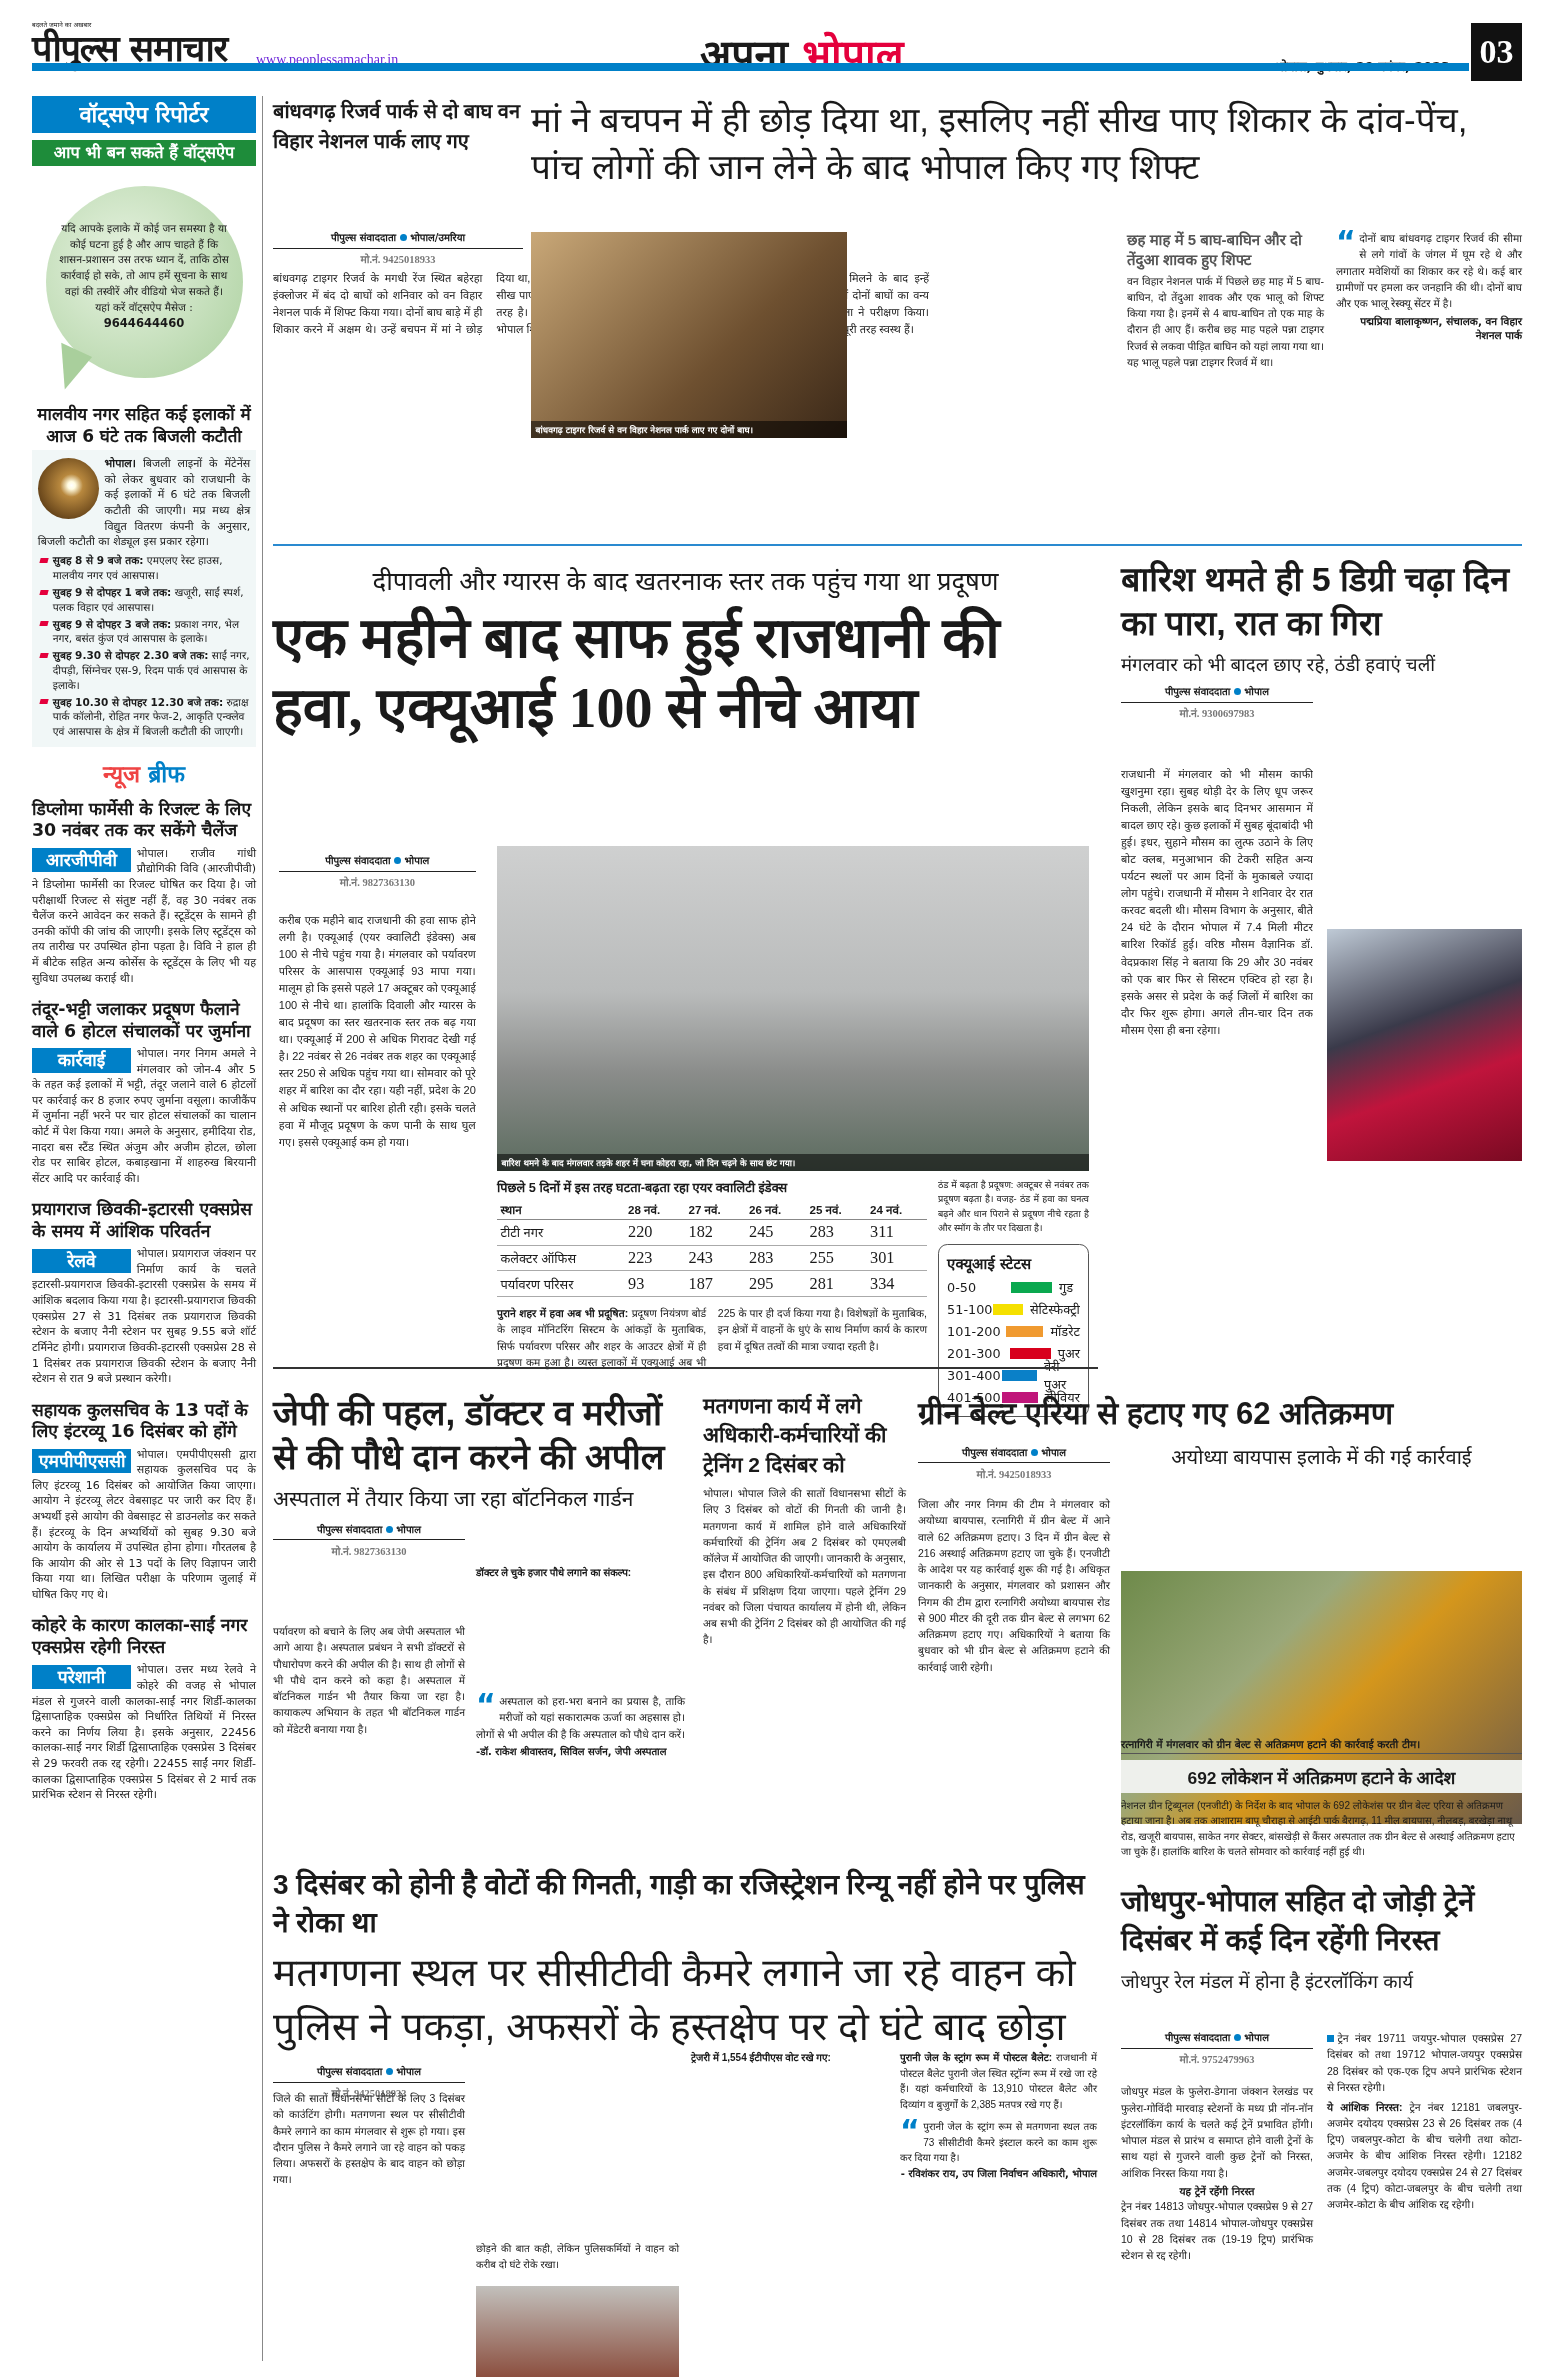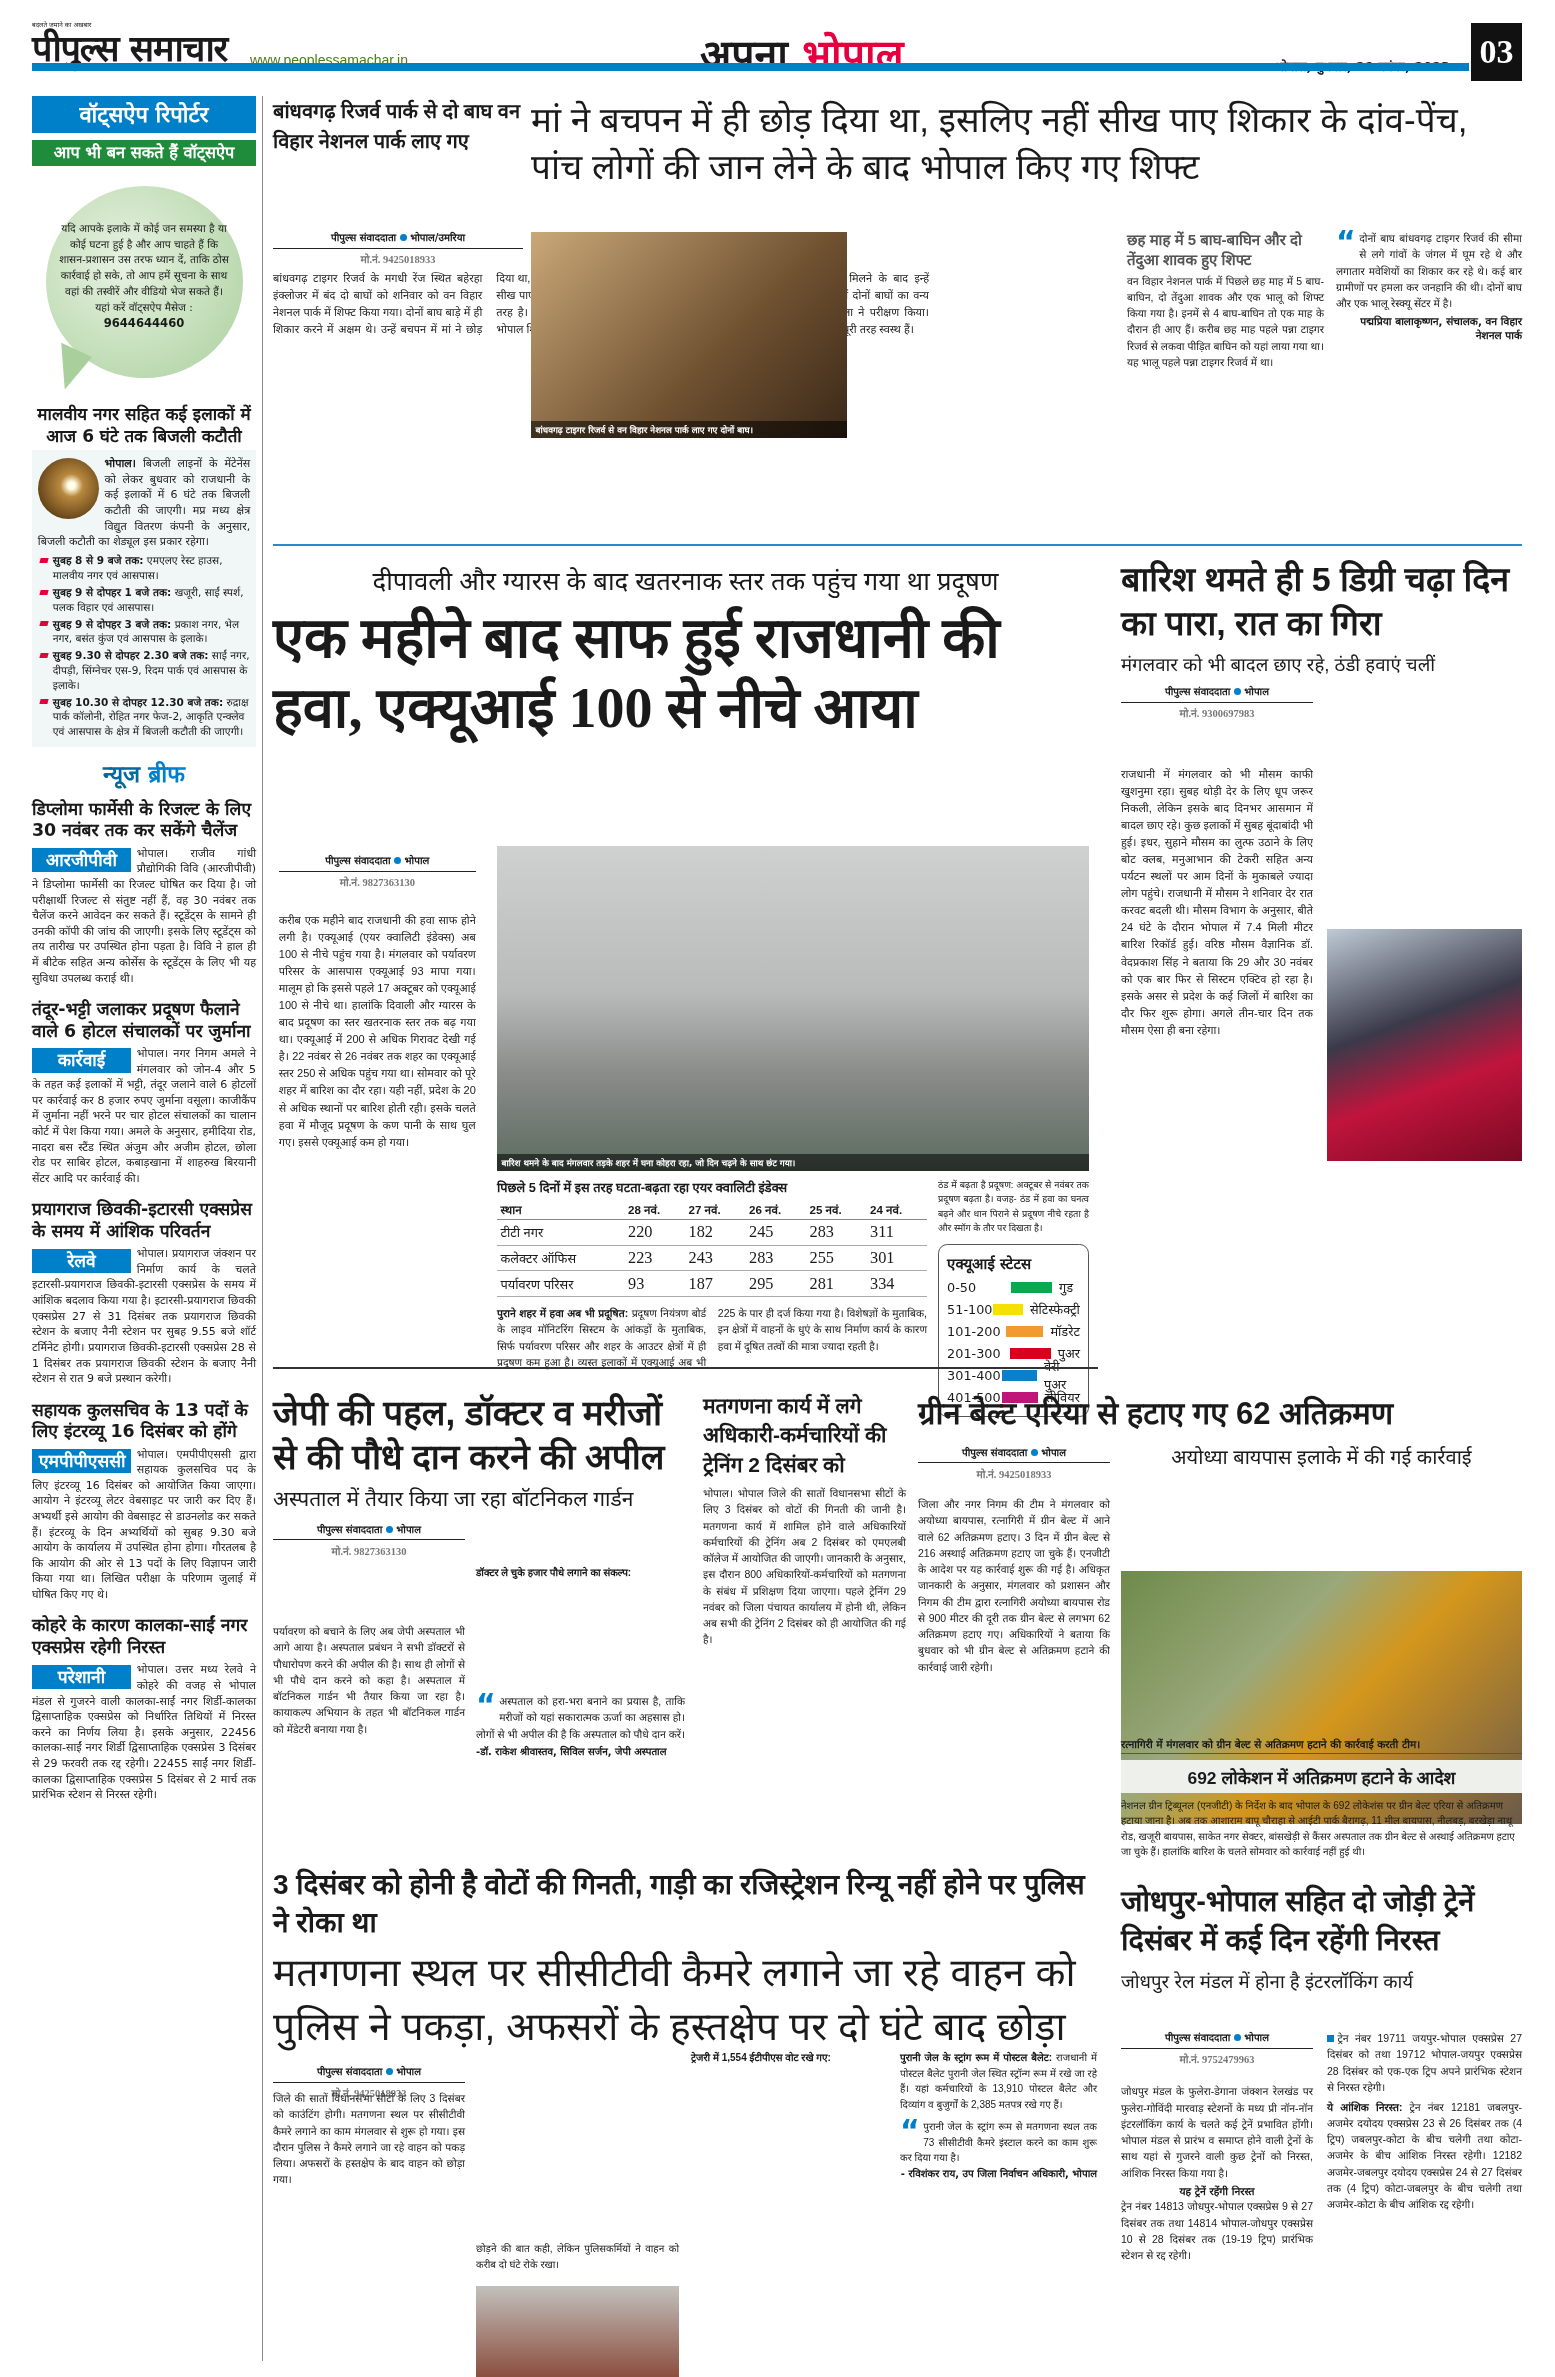--- a/index.html
+++ b/index.html
@@ -1,40 +1,40 @@
 <!DOCTYPE html>
 <html style="font-size:9.3px"><head>
 <meta charset="utf-8">
 <style>
 *{box-sizing:border-box;margin:0;padding:0}
 body{width:1555px;height:2377px;background:#fff;font-family:"DejaVu Sans",sans-serif;color:#1a1a1a;position:relative;overflow:hidden}
 .abs{position:absolute}
 .masthead{left:32px;top:23px;width:1490px;height:58px}
 .logo{left:0;top:0;font-size:36px;font-weight:bold;font-family:"DejaVu Serif",serif;letter-spacing:-1.2px}
 .logo .tag{position:absolute;top:-3.5px;left:0;font-size:6.4px;font-weight:normal;letter-spacing:0}
-.site{left:218px;top:29px;font-size:14px;color:#4d7c0f;font-family:Liberation Sans, sans-serif}
+.site{left:224px;top:29px;font-size:14px;color:#6d28d9;font-family:Liberation Serif, serif}
 .section{left:668px;top:2.3px;font-size:41px;font-weight:bold;font-family:"DejaVu Sans",sans-serif}
 .section .red{color:#e4003c}
 .dateline{left:1243px;top:34px;font-size:12.8px;font-weight:bold}
 .pageno{right:0;top:0;width:51px;height:58px;background:#111;color:#fff;font-size:34px;font-weight:bold;text-align:center;line-height:58px;font-family:"Liberation Serif",serif}
 .bluebar{left:32px;top:63px;width:1437px;height:8.1px;background:#0080c8}
 .col-left{left:32px;top:96px;width:224px}
 .wa-head{background:#0080c8;color:#fff;font-size:22px;font-weight:bold;text-align:center;height:37px;line-height:37px}
 .wa-sub{background:#1e8c3a;color:#fff;font-size:16.3px;font-weight:bold;text-align:center;height:25.6px;line-height:25.6px;margin-top:7px}
 .bubble{margin:20.3px auto 0;width:197px;height:192px;border-radius:50%;background:radial-gradient(circle at 40% 40%,#e8f3e2,#a9cf9c);text-align:center;padding:35px 12.8px;font-size:10.5px;line-height:1.5;position:relative}
 .bubble:after{content:"";position:absolute;left:5.8px;bottom:-11.6px;border-left:23px solid transparent;border-right:11.6px solid transparent;border-top:41px solid #a9cf9c;transform:rotate(25deg)}
 .bubble .num{font-weight:bold;font-size:11.6px}
 .panel{background:#f1f7f7}
 .h-left{font-size:17.4px;font-weight:bold;line-height:1.25;padding:3.5px 0}
 .txt{font-size:11px;line-height:1.42;text-align:justify}
 .txt b{font-weight:bold}
 .schedule li{list-style:none;padding-left:15px;position:relative;font-size:10.5px;line-height:1.4;margin-bottom:2.3px}
 .schedule li:before{content:"";position:absolute;left:2.3px;top:4.6px;width:8.1px;height:5.2px;background:#e4003c;transform:skewX(-15deg)}
 .nb-title{text-align:center;font-size:23px;font-weight:bold;margin:10.5px 0 5.8px}
-.nb-title .r{color:#0369a1}.nb-title .b{color:#0080c8}
+.nb-title .r{color:#ef4444}.nb-title .b{color:#0080c8}
 .tagbox{float:left;background:#0080c8;color:#fff;font-weight:bold;font-size:17.4px;padding:0 7px;width:99px;text-align:center;margin:2.3px 5.8px 2.3px 0;height:24.4px;line-height:24.4px}
 .divider-v{background:#888;width:0.6px}
 .byline{text-align:center;font-size:10px;font-weight:bold;padding-bottom:3.5px;border-bottom:1.2px solid #222}
 .byline .dot{display:inline-block;width:7px;height:7px;border-radius:50%;background:#0080c8;margin:0 3.5px}
 .mob{text-align:center;color:#777;font-size:10.5px;font-weight:bold;margin-top:3.5px;font-family:"Liberation Serif",serif}
 .col-txt{font-family:"Liberation Sans",sans-serif;font-size:11px;line-height:1.55;text-align:justify}
 .photo{background:#888;position:relative;overflow:hidden}
 .caption{font-size:8.7px;font-weight:bold;color:#fff;background:rgba(0,0,0,.55);position:absolute;left:0;right:0;bottom:0;padding:2.3px 4.6px}
 .hrblue{height:2.3px;background:#2a8ad0}
 table.aqi{border-collapse:collapse;width:100%;font-family:"Liberation Serif",serif}

